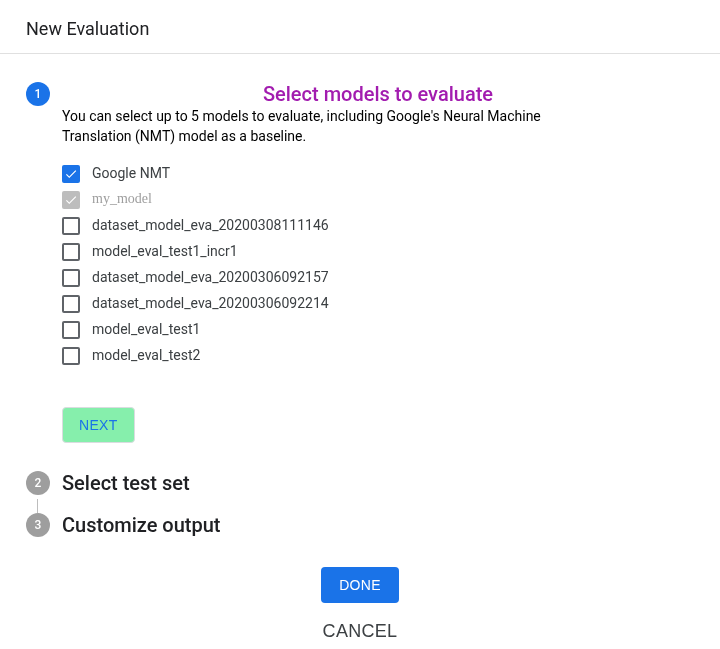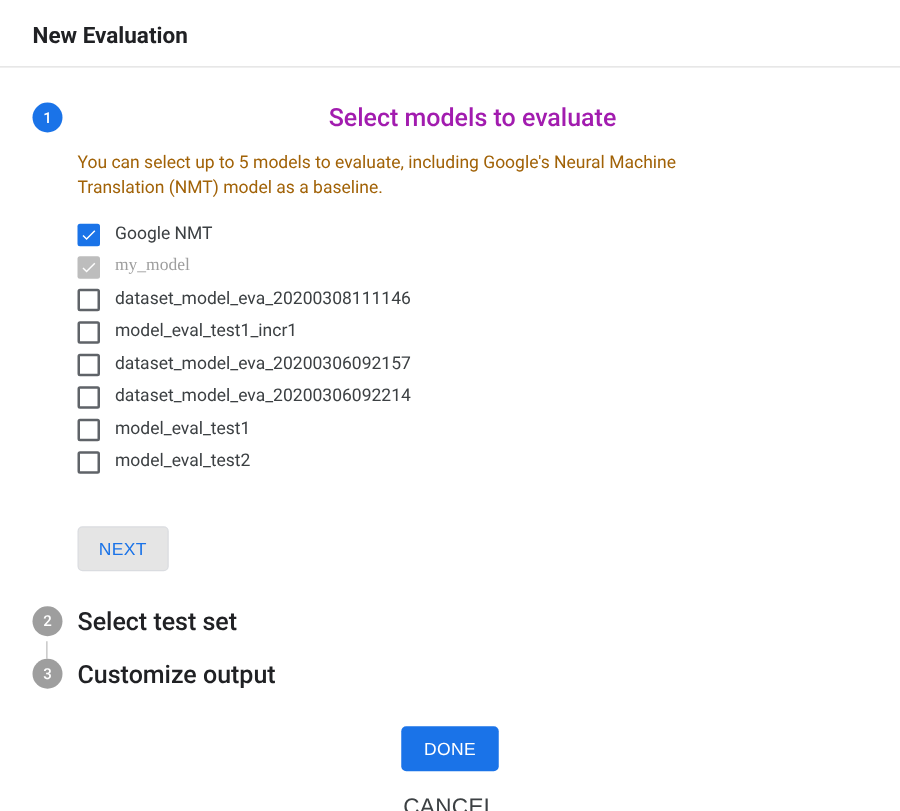--- a/index.html
+++ b/index.html
@@ -6,21 +6,21 @@
     body {
       font-family: Roboto, "Helvetica Neue", Arial, sans-serif;
       background: #fff;
       color: #202124;
       width: 720px;
       height: 649px;
       overflow: hidden;
     }
     .page-title {
       font-size: 18px;
-      font-weight: 700;
+      font-weight: 400;
       color: #202124;
       padding: 18px 0 14px 26px;
       border-bottom: 1px solid #e0e0e0;
     }
     .content {
       padding: 28px 26px 20px 26px;
     }
     .step {
       display: flex;
       align-items: flex-start;
@@ -58,22 +58,21 @@
     }
     .step-title {
       font-size: 20px;
       font-weight: 500;
       color: #a21caf;
       line-height: 24px;
       text-align: center;
     }
     .step-desc {
       font-size: 14px;
-      color: #a16207;
-      margin-top: 14px;
+      color: #000000;
       line-height: 1.45;
       max-width: 480px;
     }
     .model-list {
       margin-top: 18px;
     }
     .model-row {
       display: flex;
       align-items: flex-start;
       height: 26px;
@@ -101,21 +100,21 @@
     .next-btn {
       margin-top: 34px;
       margin-bottom: 22px;
       display: inline-block;
       border: 1px solid #dadce0;
       border-radius: 4px;
       padding: 9px 16px;
       font-size: 14px;
       font-weight: 500;
       color: #1a73e8;
-      background: #e5e5e5;
+      background: #86efac;
       cursor: pointer;
       letter-spacing: 0.3px;
     }
     .connector {
       width: 1px;
       height: 14px;
       background: #bdbdbd;
       margin-left: 11px;
     }
     .footer-actions {

